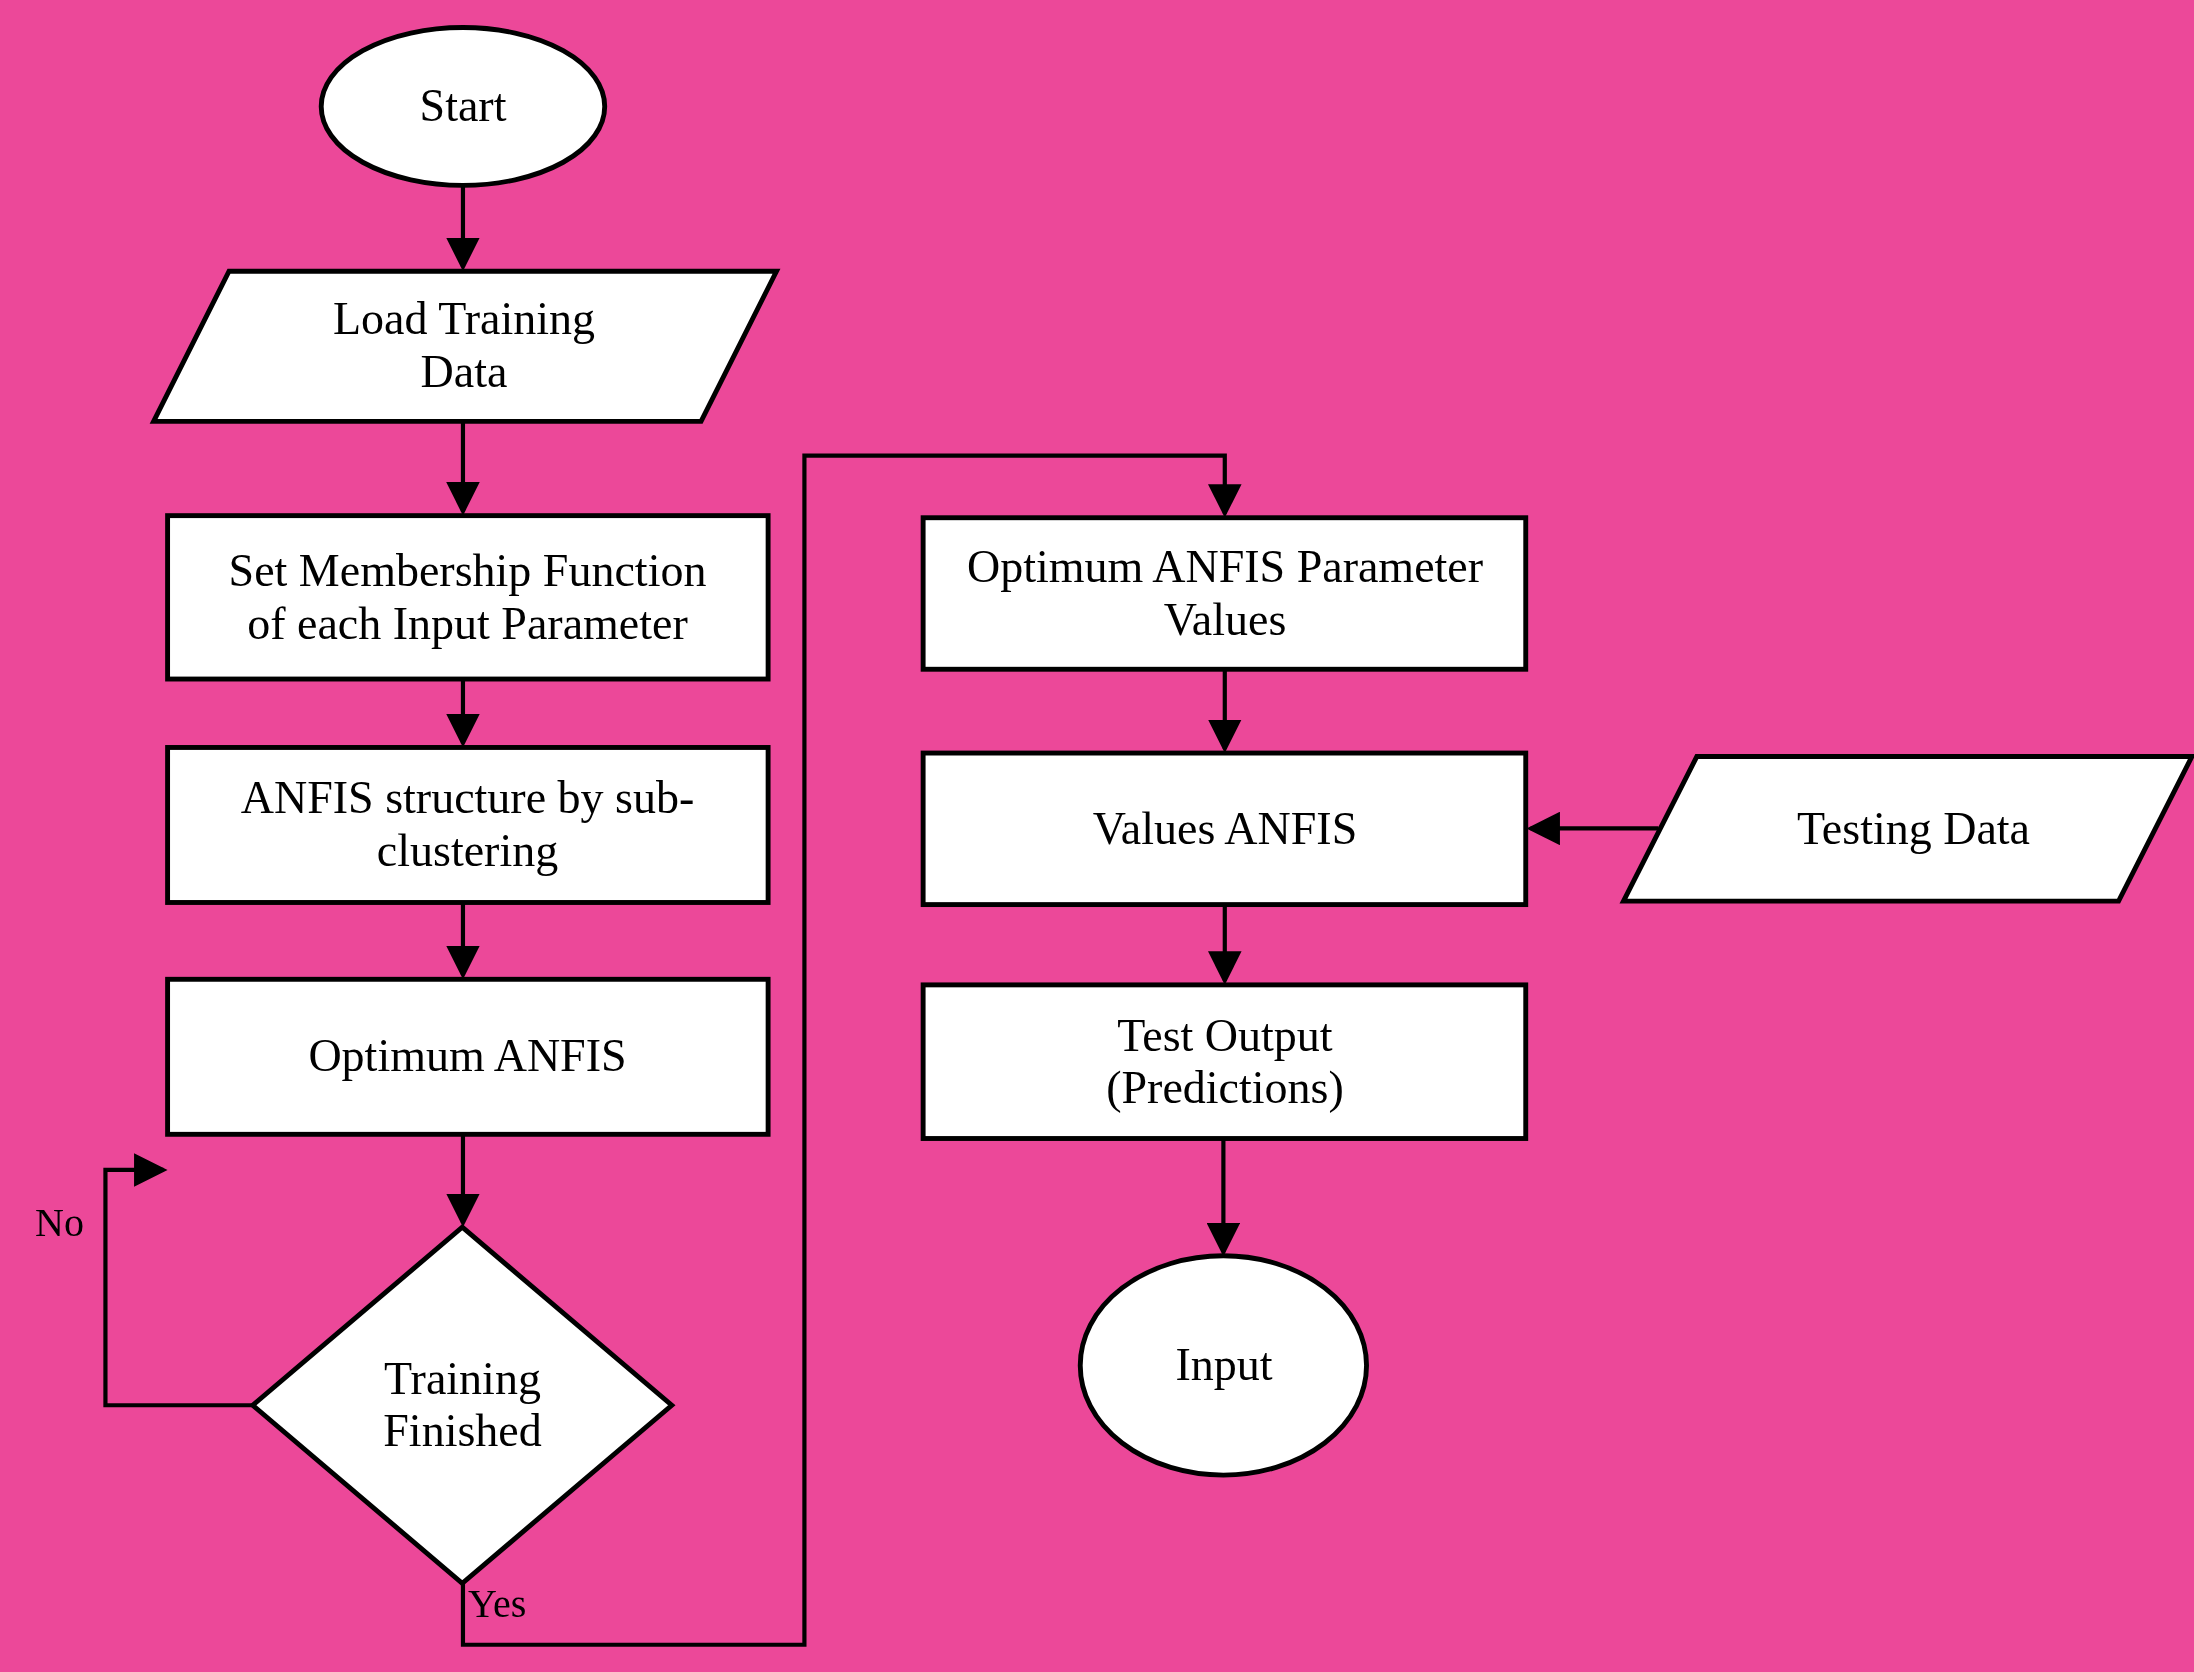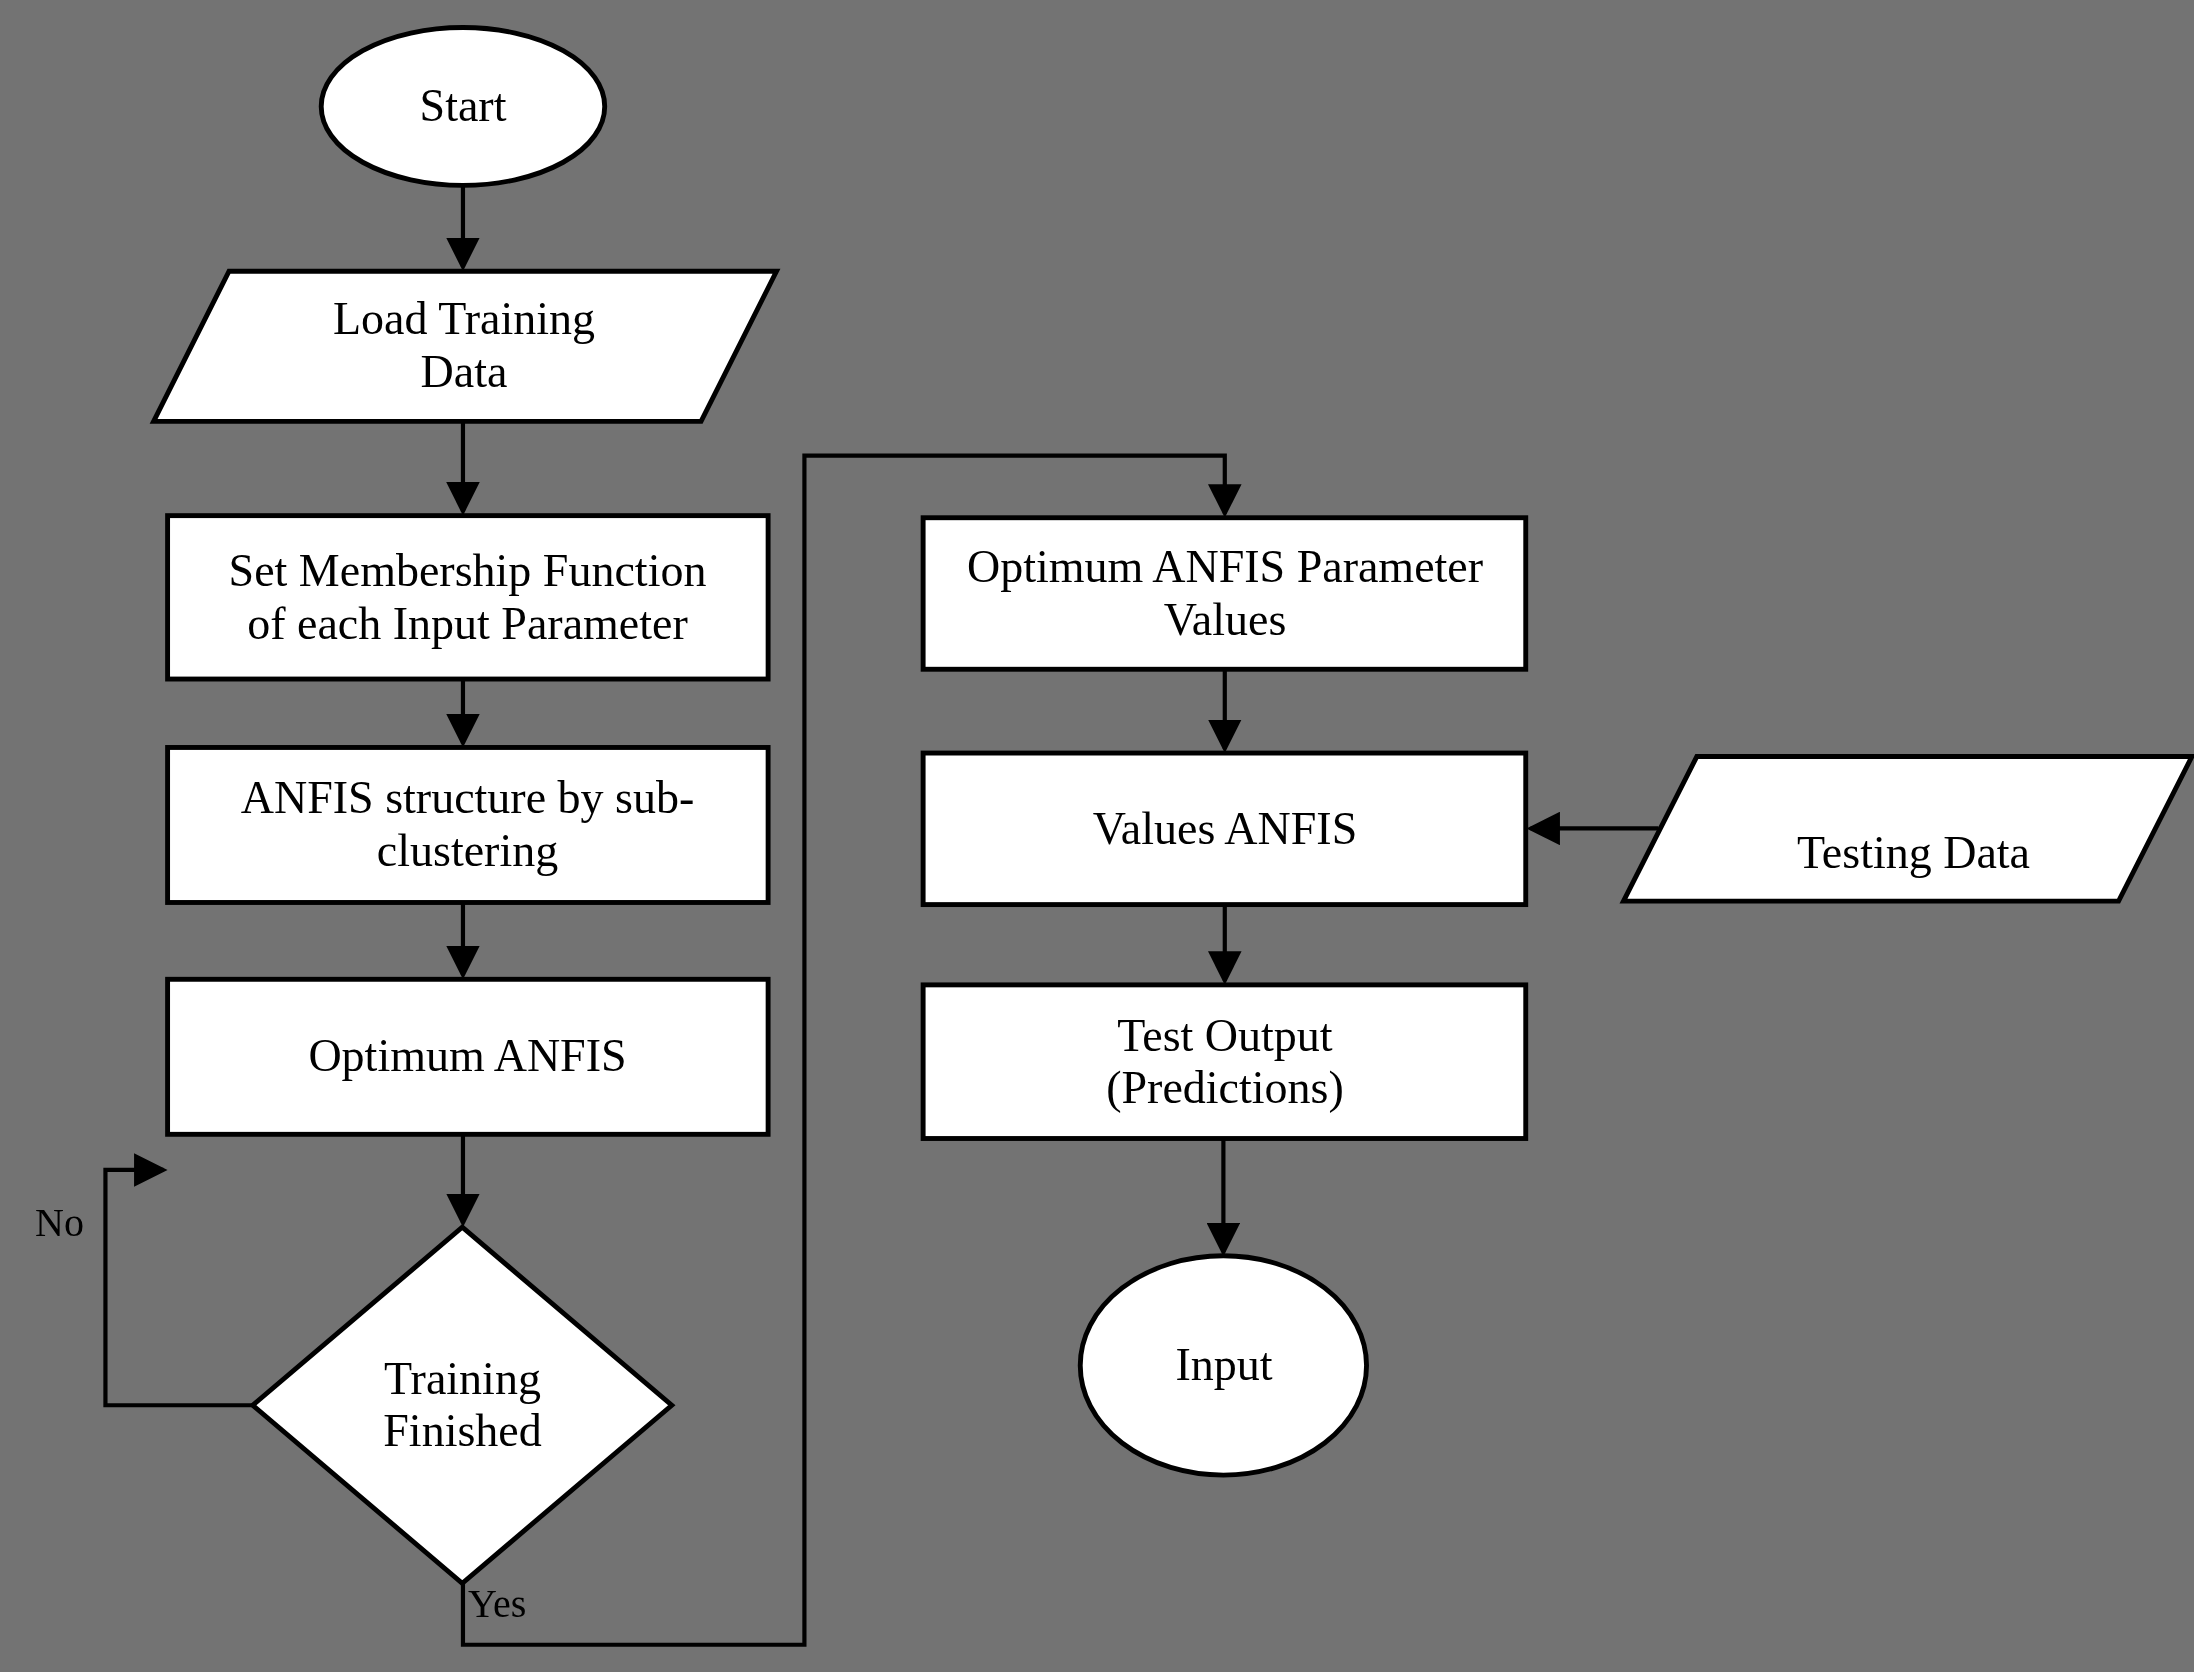--- a/index.html
+++ b/index.html
@@ -8,21 +8,21 @@
     padding: 0;
     background: #ffffff;
   }
   body {
     font-family: "Liberation Serif", "DejaVu Serif", serif;
   }
   #canvas {
     position: relative;
     width: 2194px;
     height: 1673px;
-    background: #737373;
+    background: #ec4899;
     overflow: hidden;
   }
   #flow-svg {
     position: absolute;
     left: 0;
     top: 0;
     width: 2194px;
     height: 1673px;
   }
   .node-label {
@@ -125,21 +125,21 @@
 Finished</div>
 
   <div class="node-label" style="left:929px; top:532px; width:592px; height:123px;">Optimum ANFIS Parameter
 Values</div>
 
   <div class="node-label" style="left:929px; top:767px; width:592px; height:124px;">Values ANFIS</div>
 
   <div class="node-label" style="left:929px; top:1000px; width:592px; height:124px;">Test Output
 (Predictions)</div>
 
-  <div class="node-label" style="left:1739px; top:796px; width:349px; height:67px;margin-top:24px;">Testing Data</div>
+  <div class="node-label" style="left:1739px; top:796px; width:349px; height:67px;">Testing Data</div>
 
   <div class="node-label" style="left:1082px; top:1330px; width:284px; height:70px;">Input</div>
 
   <div class="edge-label" style="left:35px; top:1203px;">No</div>
 
   <div class="edge-label" style="left:468px; top:1584px;">Yes</div>
 
   <div class="shape-hit" style="left:321px; top:28px; width:284px; height:158px;"></div>
   <div class="shape-hit" style="left:154px; top:271px; width:623px; height:151px;"></div>
   <div class="shape-hit" style="left:168px; top:515px; width:601px; height:163px;"></div>

